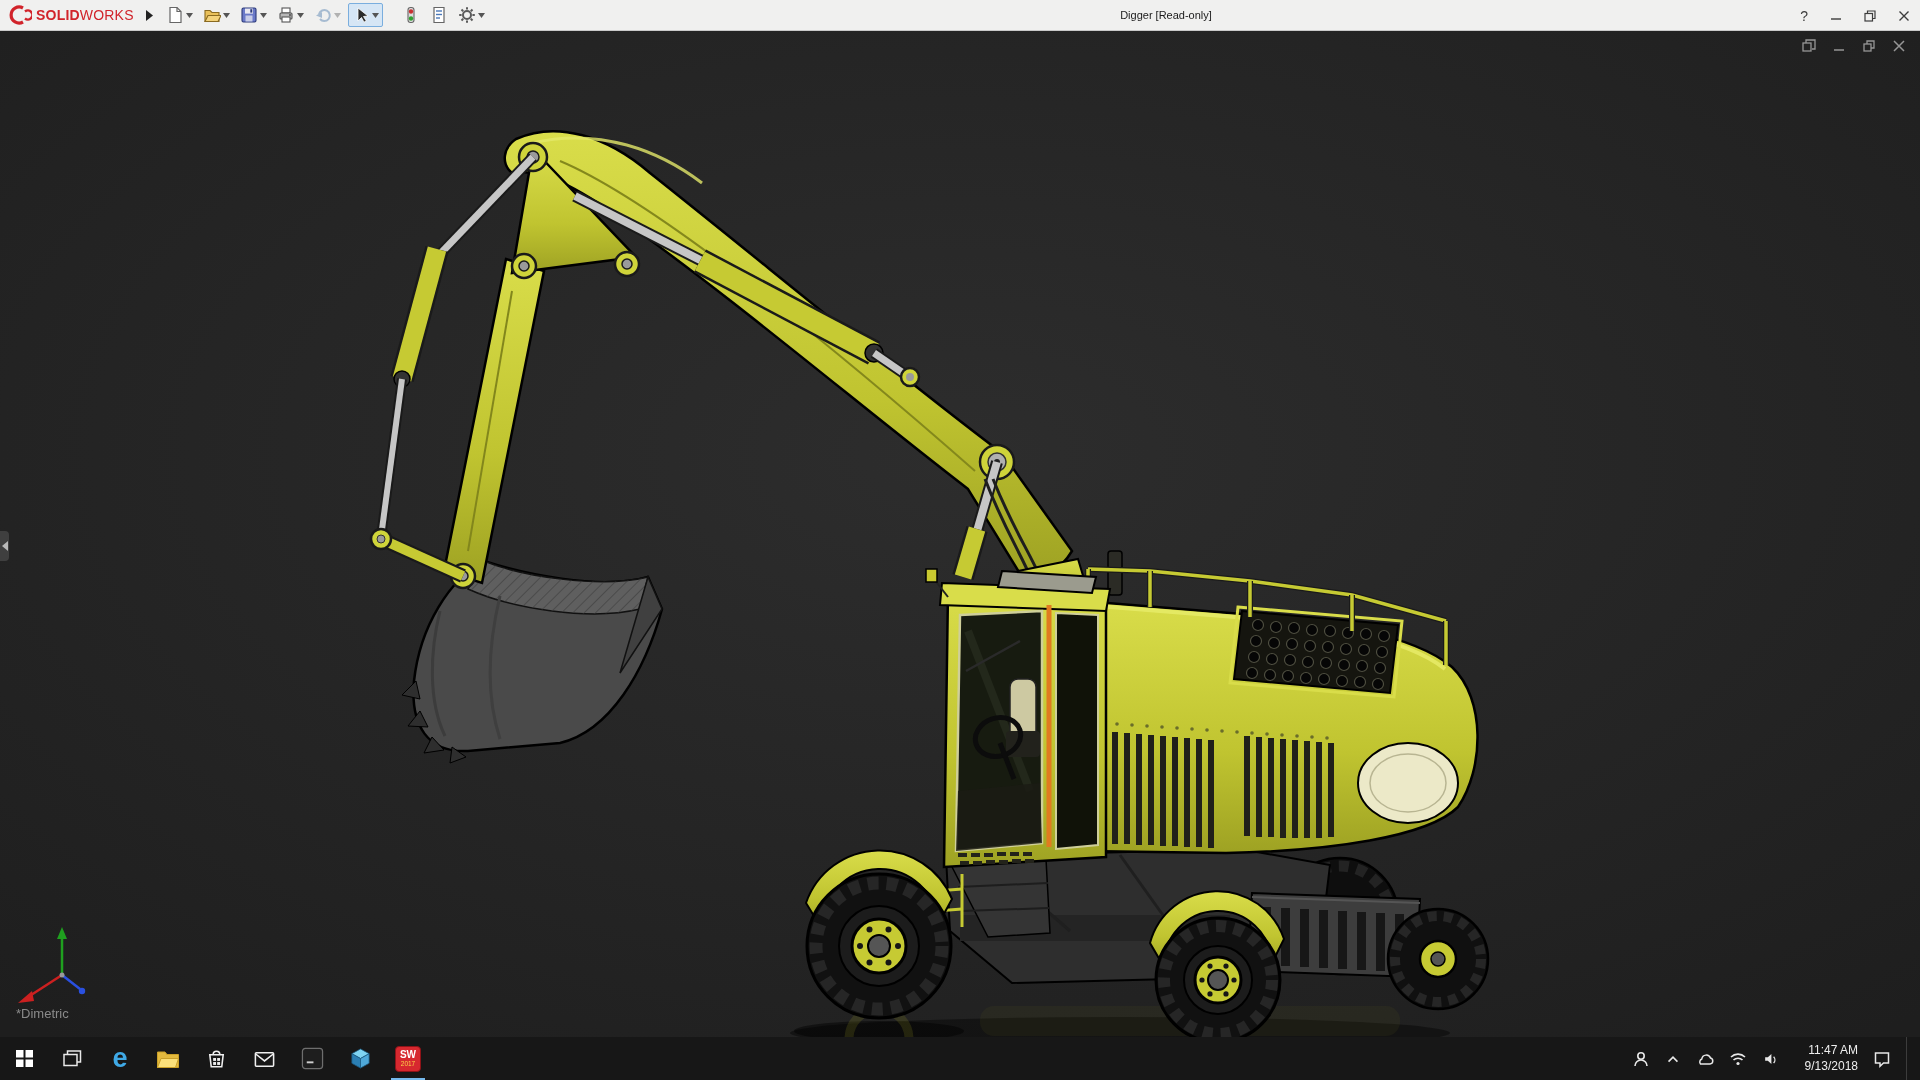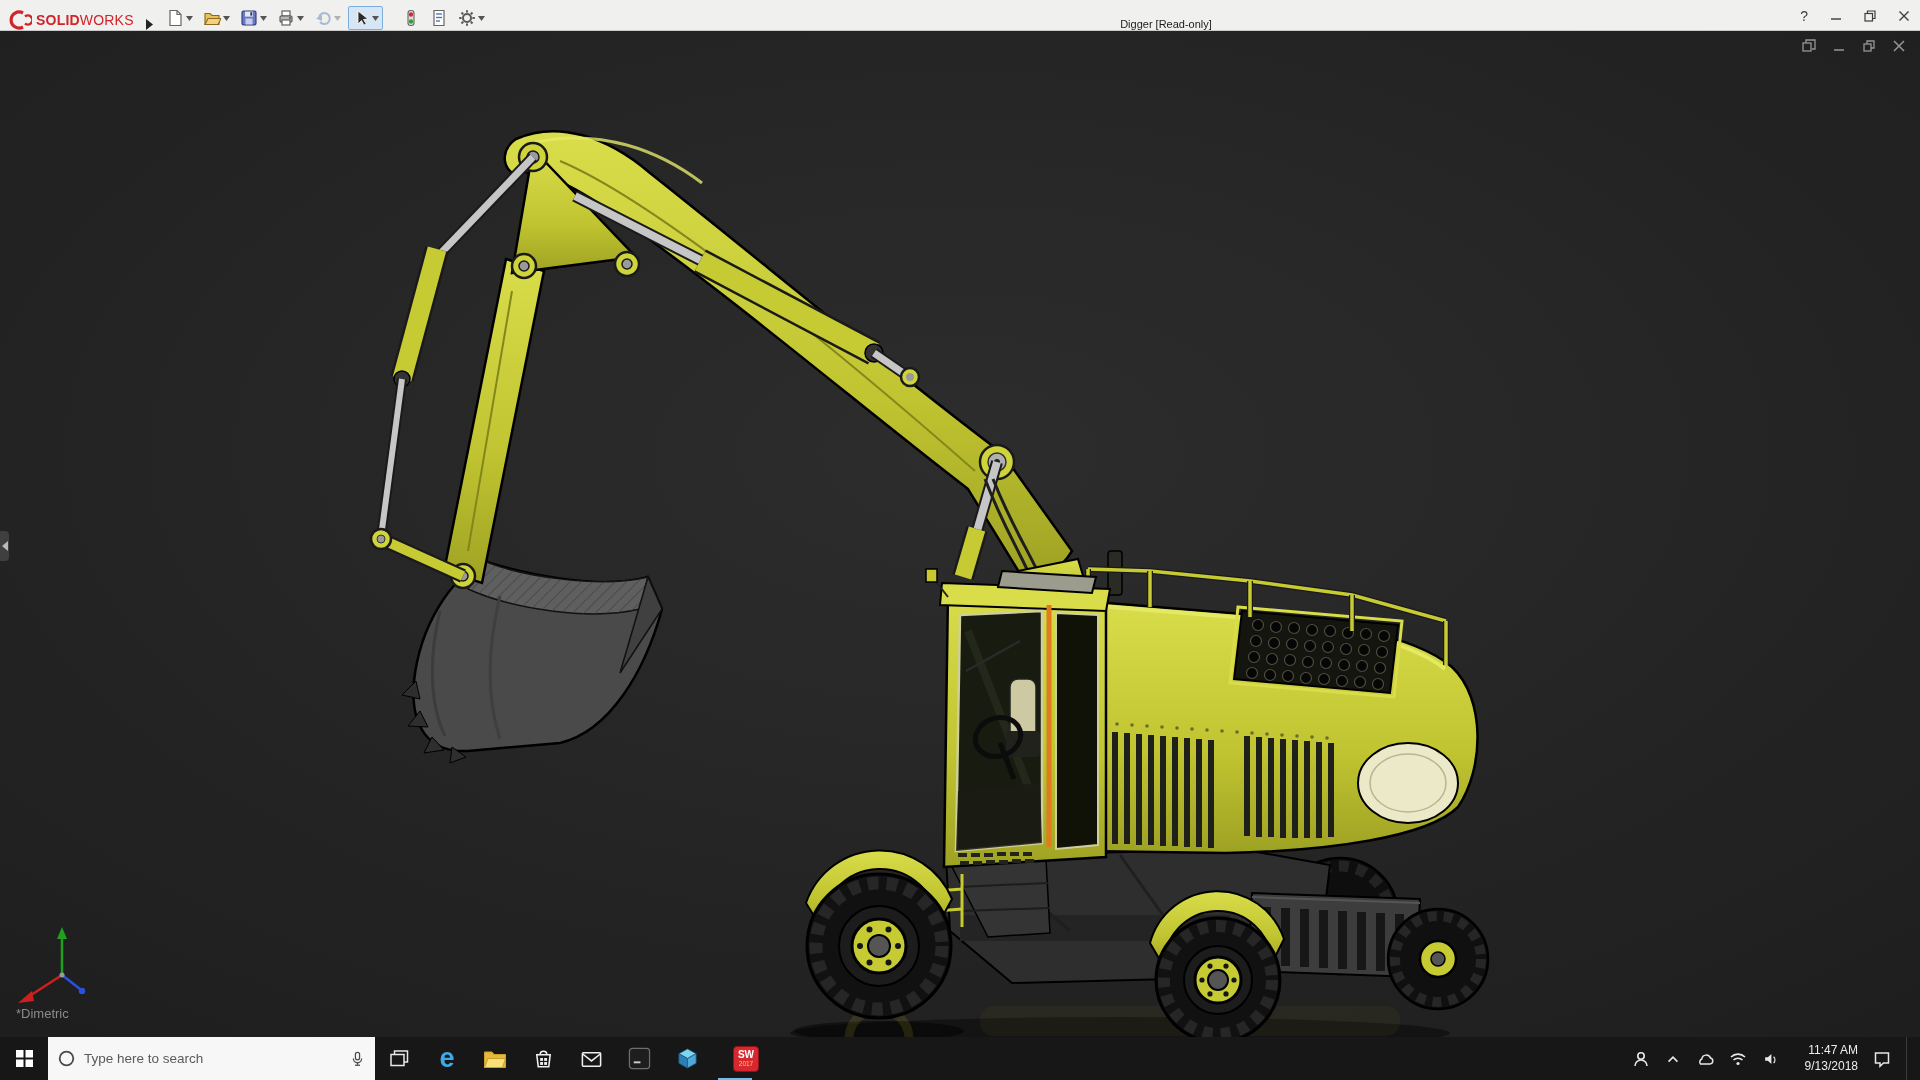--- a/index.html
+++ b/index.html
@@ -7,21 +7,21 @@
     --titlebar-bg:#f0f0ef;
     --taskbar-bg:#171717;
     --brand-red:#d1232a;
   }
   *{margin:0;padding:0;box-sizing:border-box;}
   html,body{width:1920px;height:1080px;overflow:hidden;background:#000;
     font-family:"Liberation Sans", sans-serif;}
 
   
   #titlebar{height:31px;background:var(--titlebar-bg);border-bottom:1px solid #c9c9c9;
-    display:flex;align-items:flex-end;position:relative;padding-left:8px;}
+    display:flex;align-items:center;position:relative;padding-left:8px;}
   .logo{display:flex;align-items:center;gap:4px;}
   .brand{font-size:14px;color:var(--brand-red);letter-spacing:.2px;}
   .brand b{font-weight:700;}
   .brand span{font-weight:400;}
   .menu-expand{margin:0 10px 0 12px;display:flex;align-items:center;}
   .toolbar{display:flex;align-items:center;gap:4px;}
   .tbtn{display:flex;align-items:center;height:24px;padding:2px 3px;border-radius:2px;}
   .tbtn svg{display:block;}
   .tbtn .caret{margin-left:2px;display:flex;}
   .tbtn.active{background:#d6e6f5;border:1px solid #7aaede;}
@@ -48,21 +48,21 @@
   .tb-btn{width:48px;display:flex;align-items:center;justify-content:center;}
   .searchbox{width:327px;background:#f7f7f7;display:flex;align-items:center;gap:9px;padding:0 10px;}
   .searchbox input{flex:1;border:none;outline:none;background:transparent;font-size:13.5px;color:#444;
     font-family:"Liberation Sans", sans-serif;}
   .searchbox input::placeholder{color:#5a5a5a;}
   .edge-glyph{font-size:27px;font-weight:700;color:#3fa9e6;line-height:1;}
   .sw-badge{width:26px;height:26px;background:#d7282f;border:1px solid #8f1318;border-radius:4px;
     display:flex;flex-direction:column;align-items:center;justify-content:center;line-height:1;}
   .sw-badge .l1{font-size:10px;font-weight:700;color:#fff;}
   .sw-badge .l2{font-size:6.5px;color:#ffd24a;margin-top:1px;}
-  .app-running{position:relative;justify-content:flex-end;}
+  .app-running{position:relative;}
   .app-running .run-indicator{position:absolute;bottom:0;left:7px;right:7px;height:2px;background:#76b9ed;}
   .tray{margin-left:auto;display:flex;align-items:center;gap:15px;padding-right:8px;}
   .tray .ti{display:flex;align-items:center;justify-content:center;}
   .clock{font-size:12px;color:#ededed;text-align:right;line-height:1.3;min-width:64px;}
   .show-desktop{width:6px;border-left:1px solid #3c3c3c;height:100%;}
 </style>
 </head>
 <body>
 
 <div id="titlebar">
@@ -579,32 +579,20 @@
 
 <div id="taskbar">
   <div class="tb-btn">
     <svg width="17" height="17" viewBox="0 0 17 17">
       <rect x="0" y="0" width="7.5" height="7.5" fill="#fff"></rect>
         <rect x="9.5" y="0" width="7.5" height="7.5" fill="#fff"></rect>
       <rect x="0" y="9.5" width="7.5" height="7.5" fill="#fff"></rect>
         <rect x="9.5" y="9.5" width="7.5" height="7.5" fill="#fff"></rect>
     </svg>
   </div>
-  <div class="searchbox">
-    <svg width="17" height="17" viewBox="0 0 17 17">
-      <circle cx="8.5" cy="8.5" r="6.8" fill="none" stroke="#4a4a4a" stroke-width="1.8"></circle>
-    </svg>
-    <input type="text" readonly="" placeholder="Type here to search" style="">
-    <svg width="15" height="18" viewBox="0 0 18 19">
-      <rect x="6.5" y="1.5" width="5" height="9" rx="2.5" fill="none" stroke="#4a4a4a" stroke-width="1.5"></rect>
-      <path d="M4,9 a5,5 0 0 0 10,0" fill="none" stroke="#4a4a4a" stroke-width="1.5"></path>
-      <line x1="9" y1="14" x2="9" y2="16.5" stroke="#4a4a4a" stroke-width="1.5"></line>
-      <line x1="6" y1="17" x2="12" y2="17" stroke="#4a4a4a" stroke-width="1.5"></line>
-    </svg>
-  </div>
   <div class="tb-btn">
     <svg width="19" height="17" viewBox="0 0 19 17">
       <rect x="1" y="4.5" width="13" height="11" fill="none" stroke="#e8e8e8" stroke-width="1.5"></rect>
       <path d="M4.5,4.5 V1 h13 v11 h-3.5" fill="none" stroke="#e8e8e8" stroke-width="1.5"></path>
     </svg>
   </div>
   <div class="tb-btn">
     <span class="edge-glyph">e</span>
   </div>
   <div class="tb-btn">

